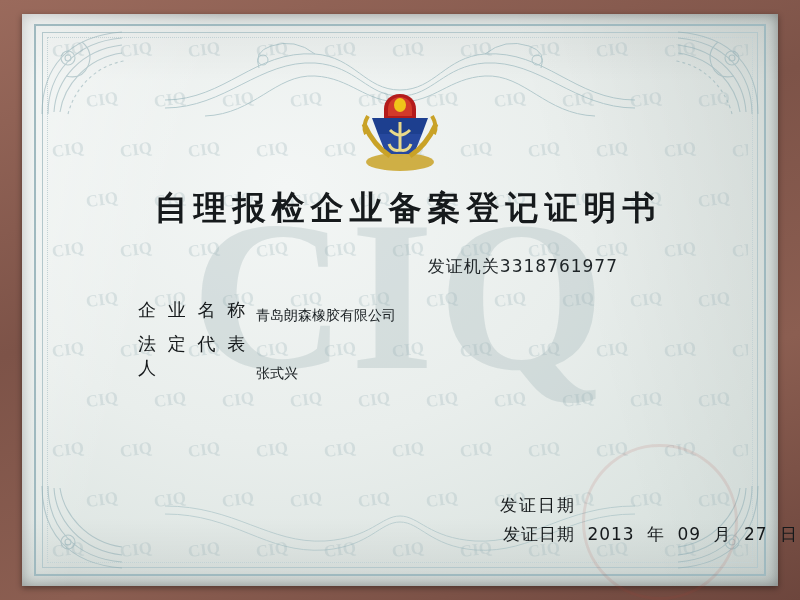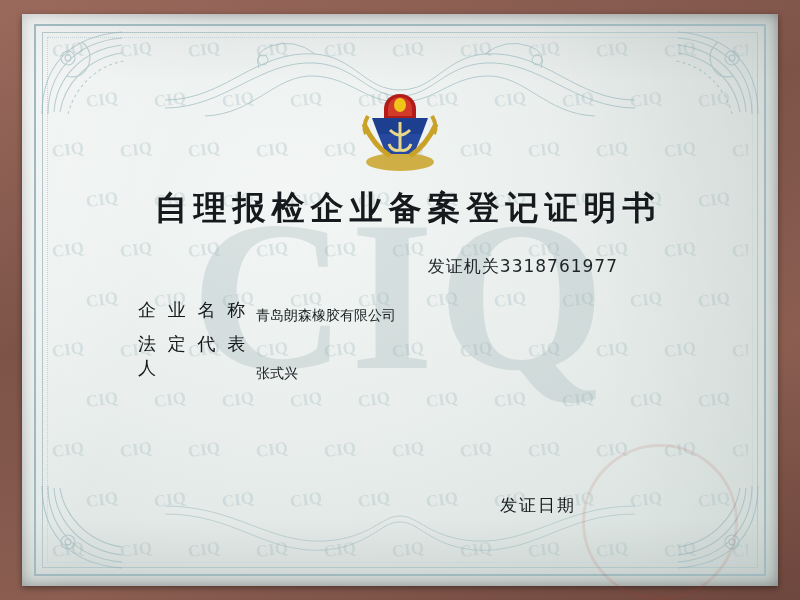--- a/index.html
+++ b/index.html
@@ -334,18 +334,27 @@
     </div>
 
     <div class="field-row" id="row-legal">
       <span class="field-label">法 定 代 表 人</span><span class="field-value">张式兴</span>
     </div>
     <div class="field-row" id="row-company">
       <span class="field-label">企 业 名 称</span><span class="field-value">青岛朗森橡胶有限公司</span>
     </div>
 
     <div id="issuer-label">发证日期</div>
+    <div id="issue-date-row">
+      <span class="seg">发证日期</span>
+      <span class="seg">2013</span>
+      <span class="seg">年</span>
+      <span class="seg">09</span>
+      <span class="seg">月</span>
+      <span class="seg">27</span>
+      <span class="seg">日</span>
+    </div>
 
     <div id="seal"></div>
 
 
   </div>
 </div>
 
 </body></html>

